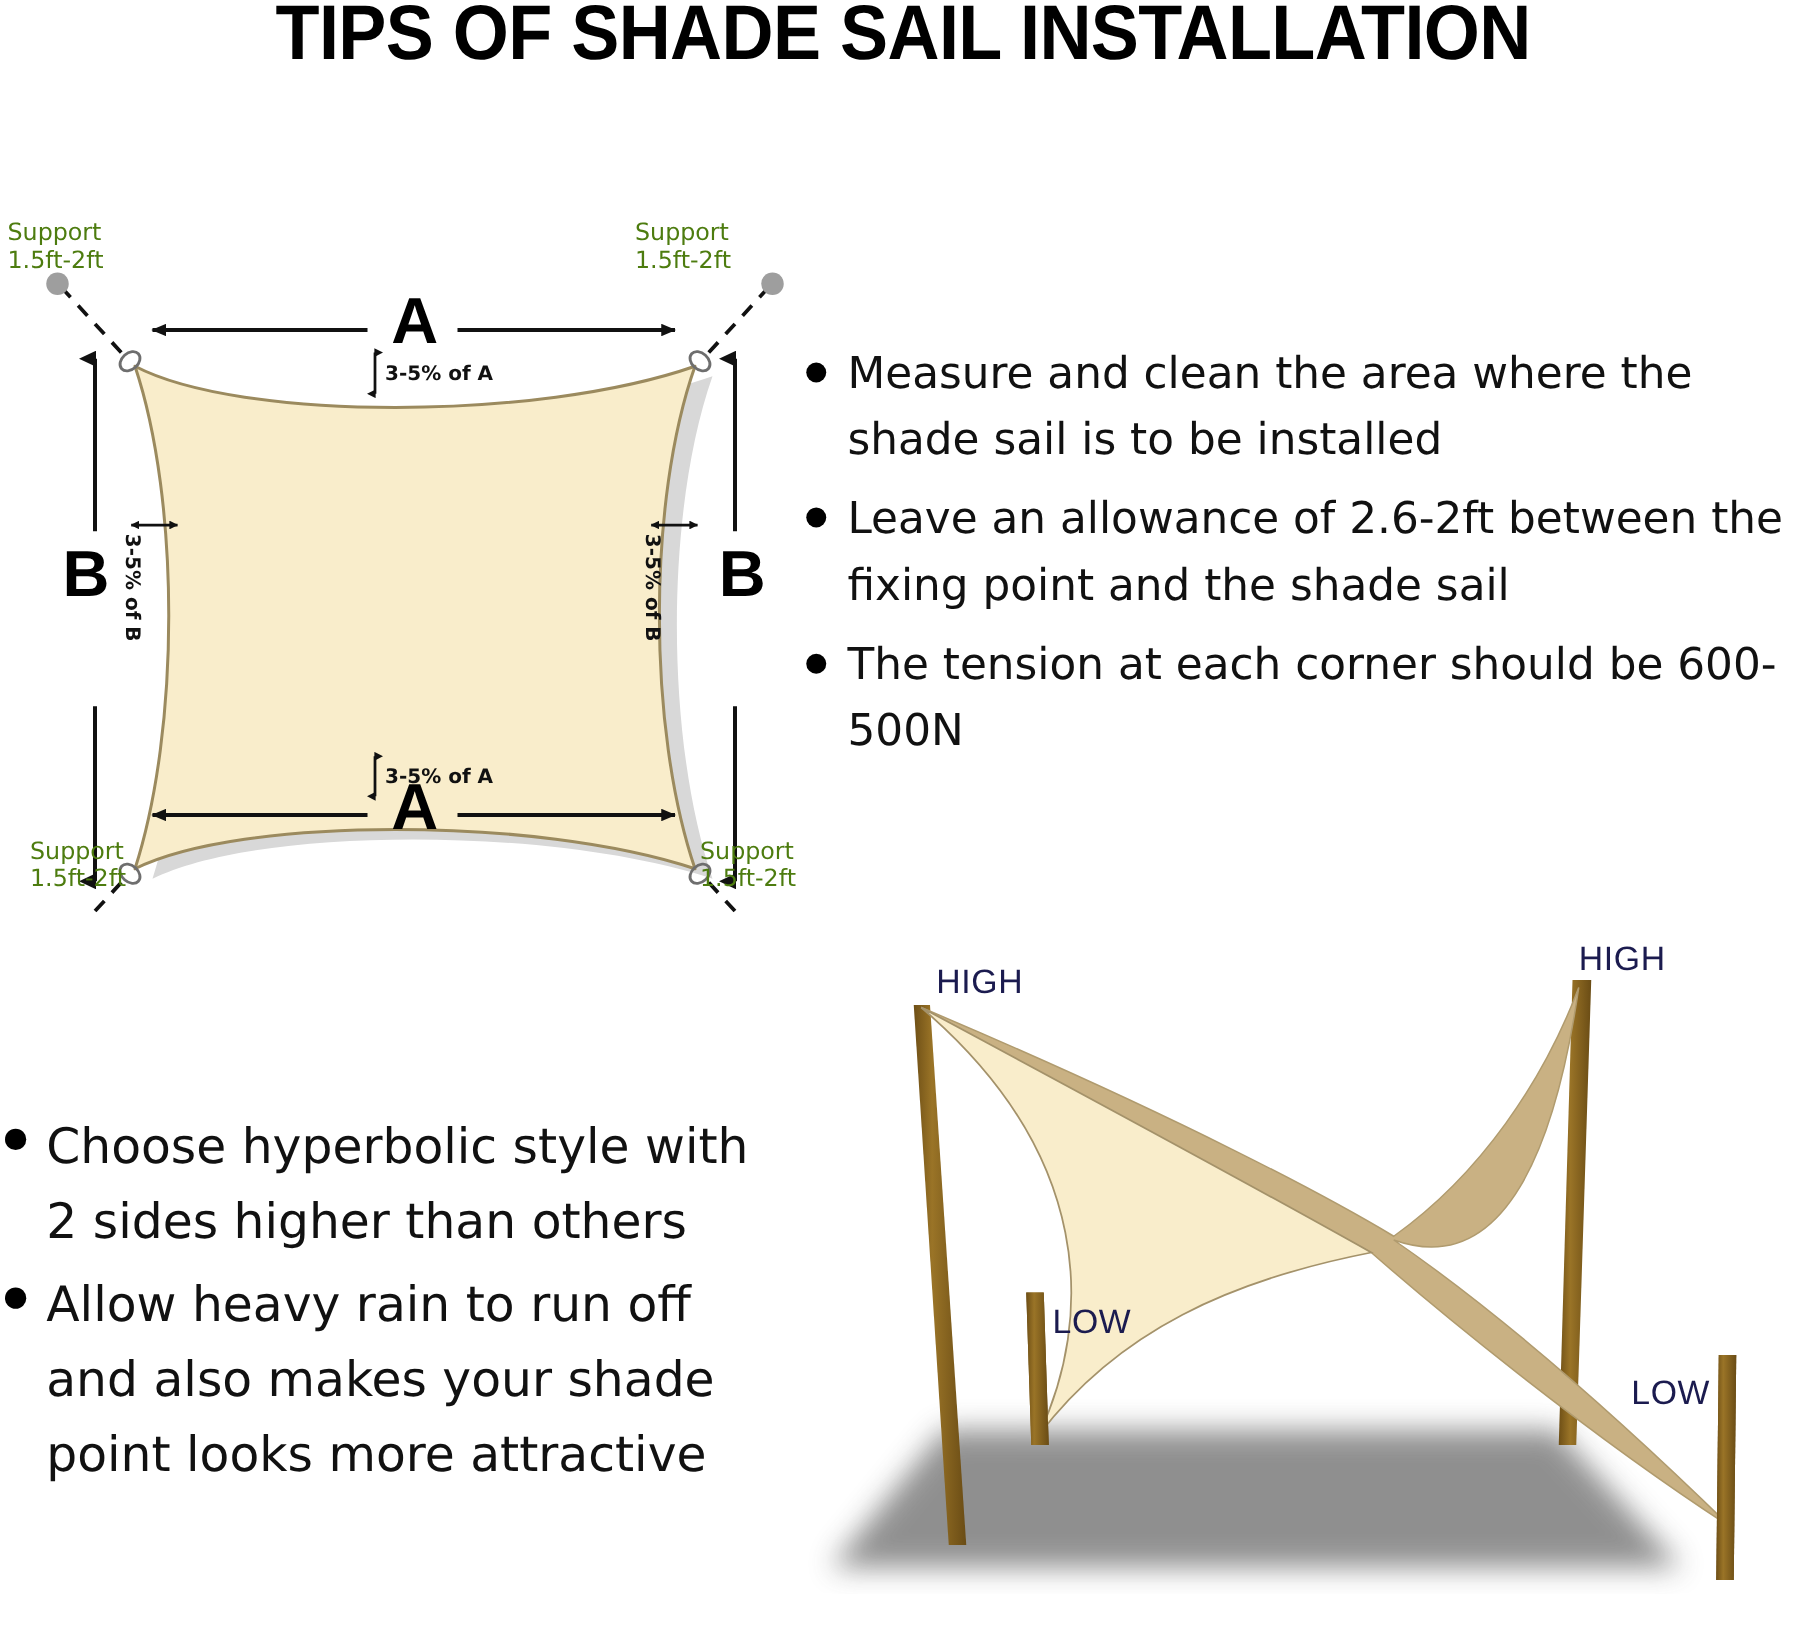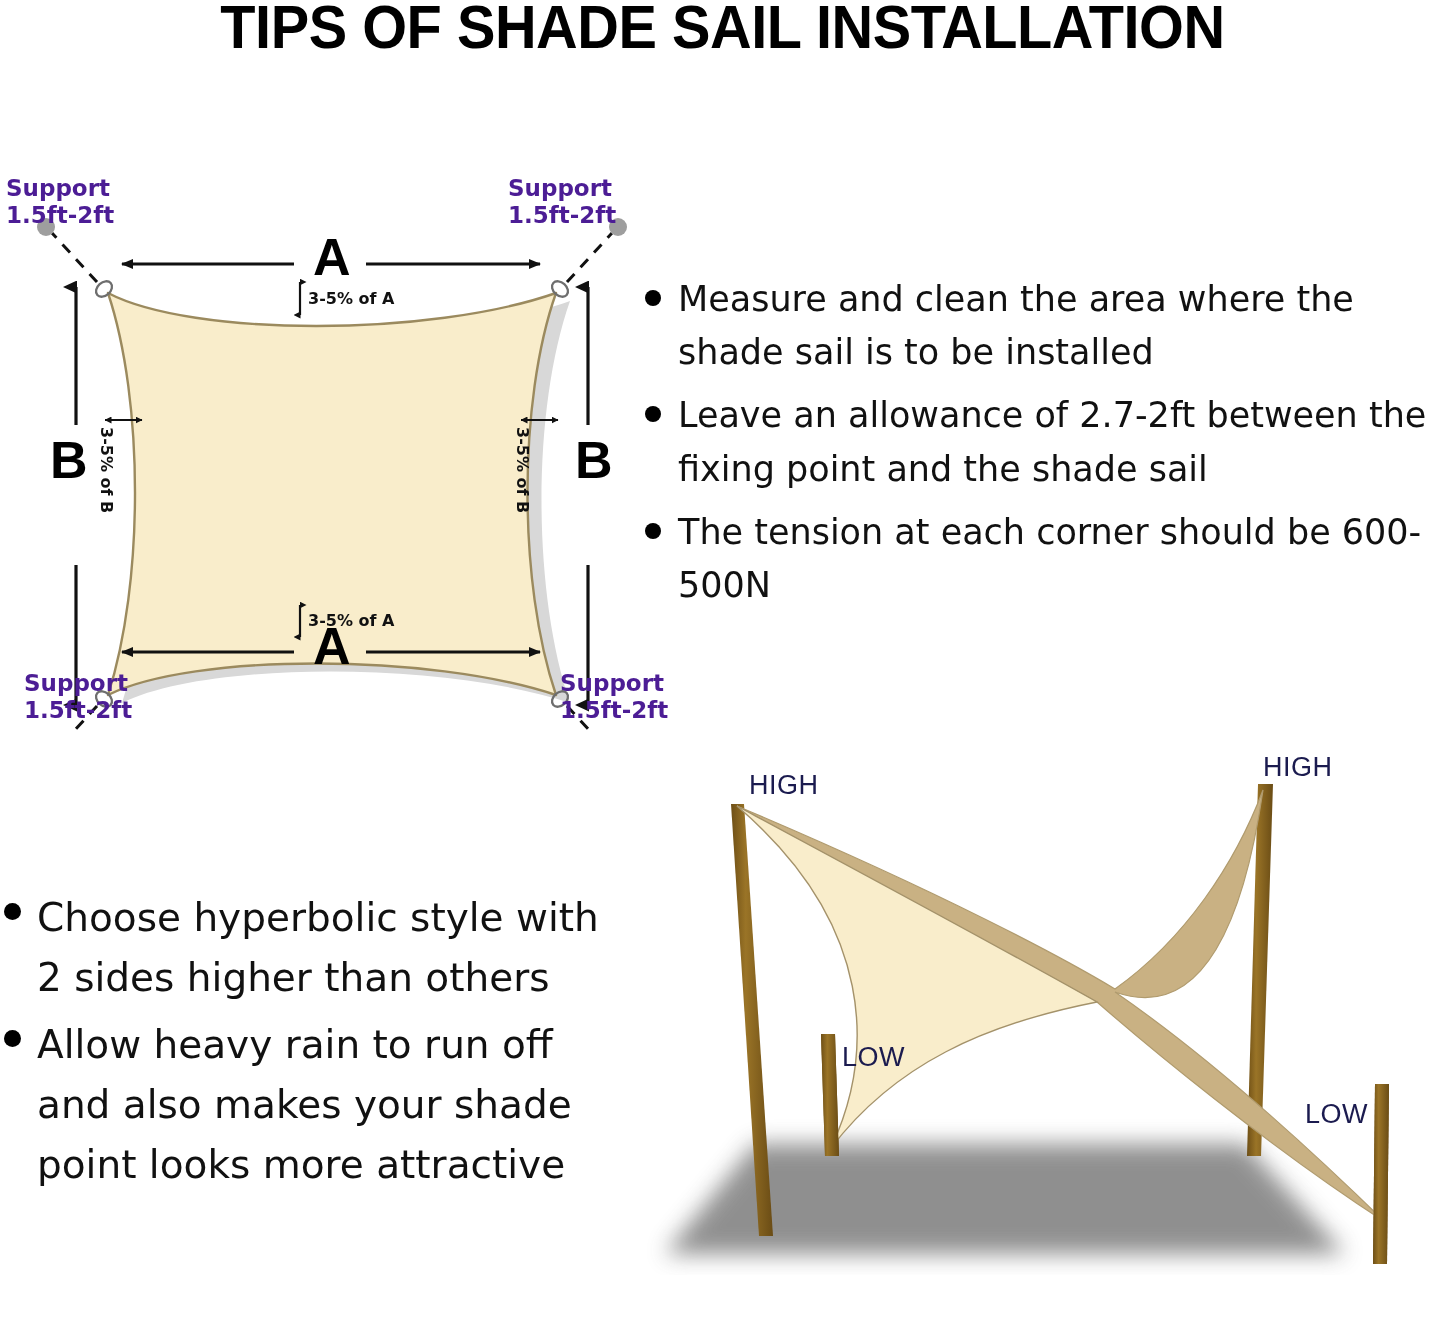--- a/index.html
+++ b/index.html
@@ -45,23 +45,23 @@
     left: 0px;
     top: 165px;
     width: 660px;
     height: 565px;
   }
   #diagram-rect svg { display: block; }
 
   .dg-support-label {
     position: absolute;
     font-family: "DejaVu Sans", sans-serif;
-    font-size: 23px;
-    font-weight: 700;
-    color: #4c1d95;
+    font-size: 19px;
+    font-weight: 400;
+    color: #4d7c0f;
     line-height: 1.18;
     text-align: center;
     white-space: nowrap;
   }
   .dg-big-letter {
     position: absolute;
     font-family: "Liberation Sans", sans-serif;
     font-weight: bold;
     font-size: 52px;
     color: #000000;
@@ -300,21 +300,21 @@
     <div class="dg-pct vertical" style="left:532px; top:262px;">3-5% of B</div>
   </div>
 
   <ul class="bullet-list" id="bullets-right">
     <li>
       <span class="bullet-dot"></span>
       <span class="bullet-text">Measure and clean the area where the shade sail is to be installed</span>
     </li>
     <li>
       <span class="bullet-dot"></span>
-      <span class="bullet-text">Leave an allowance of 2.7-2ft between the fixing point and the shade sail</span>
+      <span class="bullet-text">Leave an allowance of 2.6-2ft between the fixing point and the shade sail</span>
     </li>
     <li>
       <span class="bullet-dot"></span>
       <span class="bullet-text">The tension at each corner should be 600-500N</span>
     </li>
   </ul>
 
   <ul class="bullet-list" id="bullets-left">
     <li>
       <span class="bullet-dot"></span>

